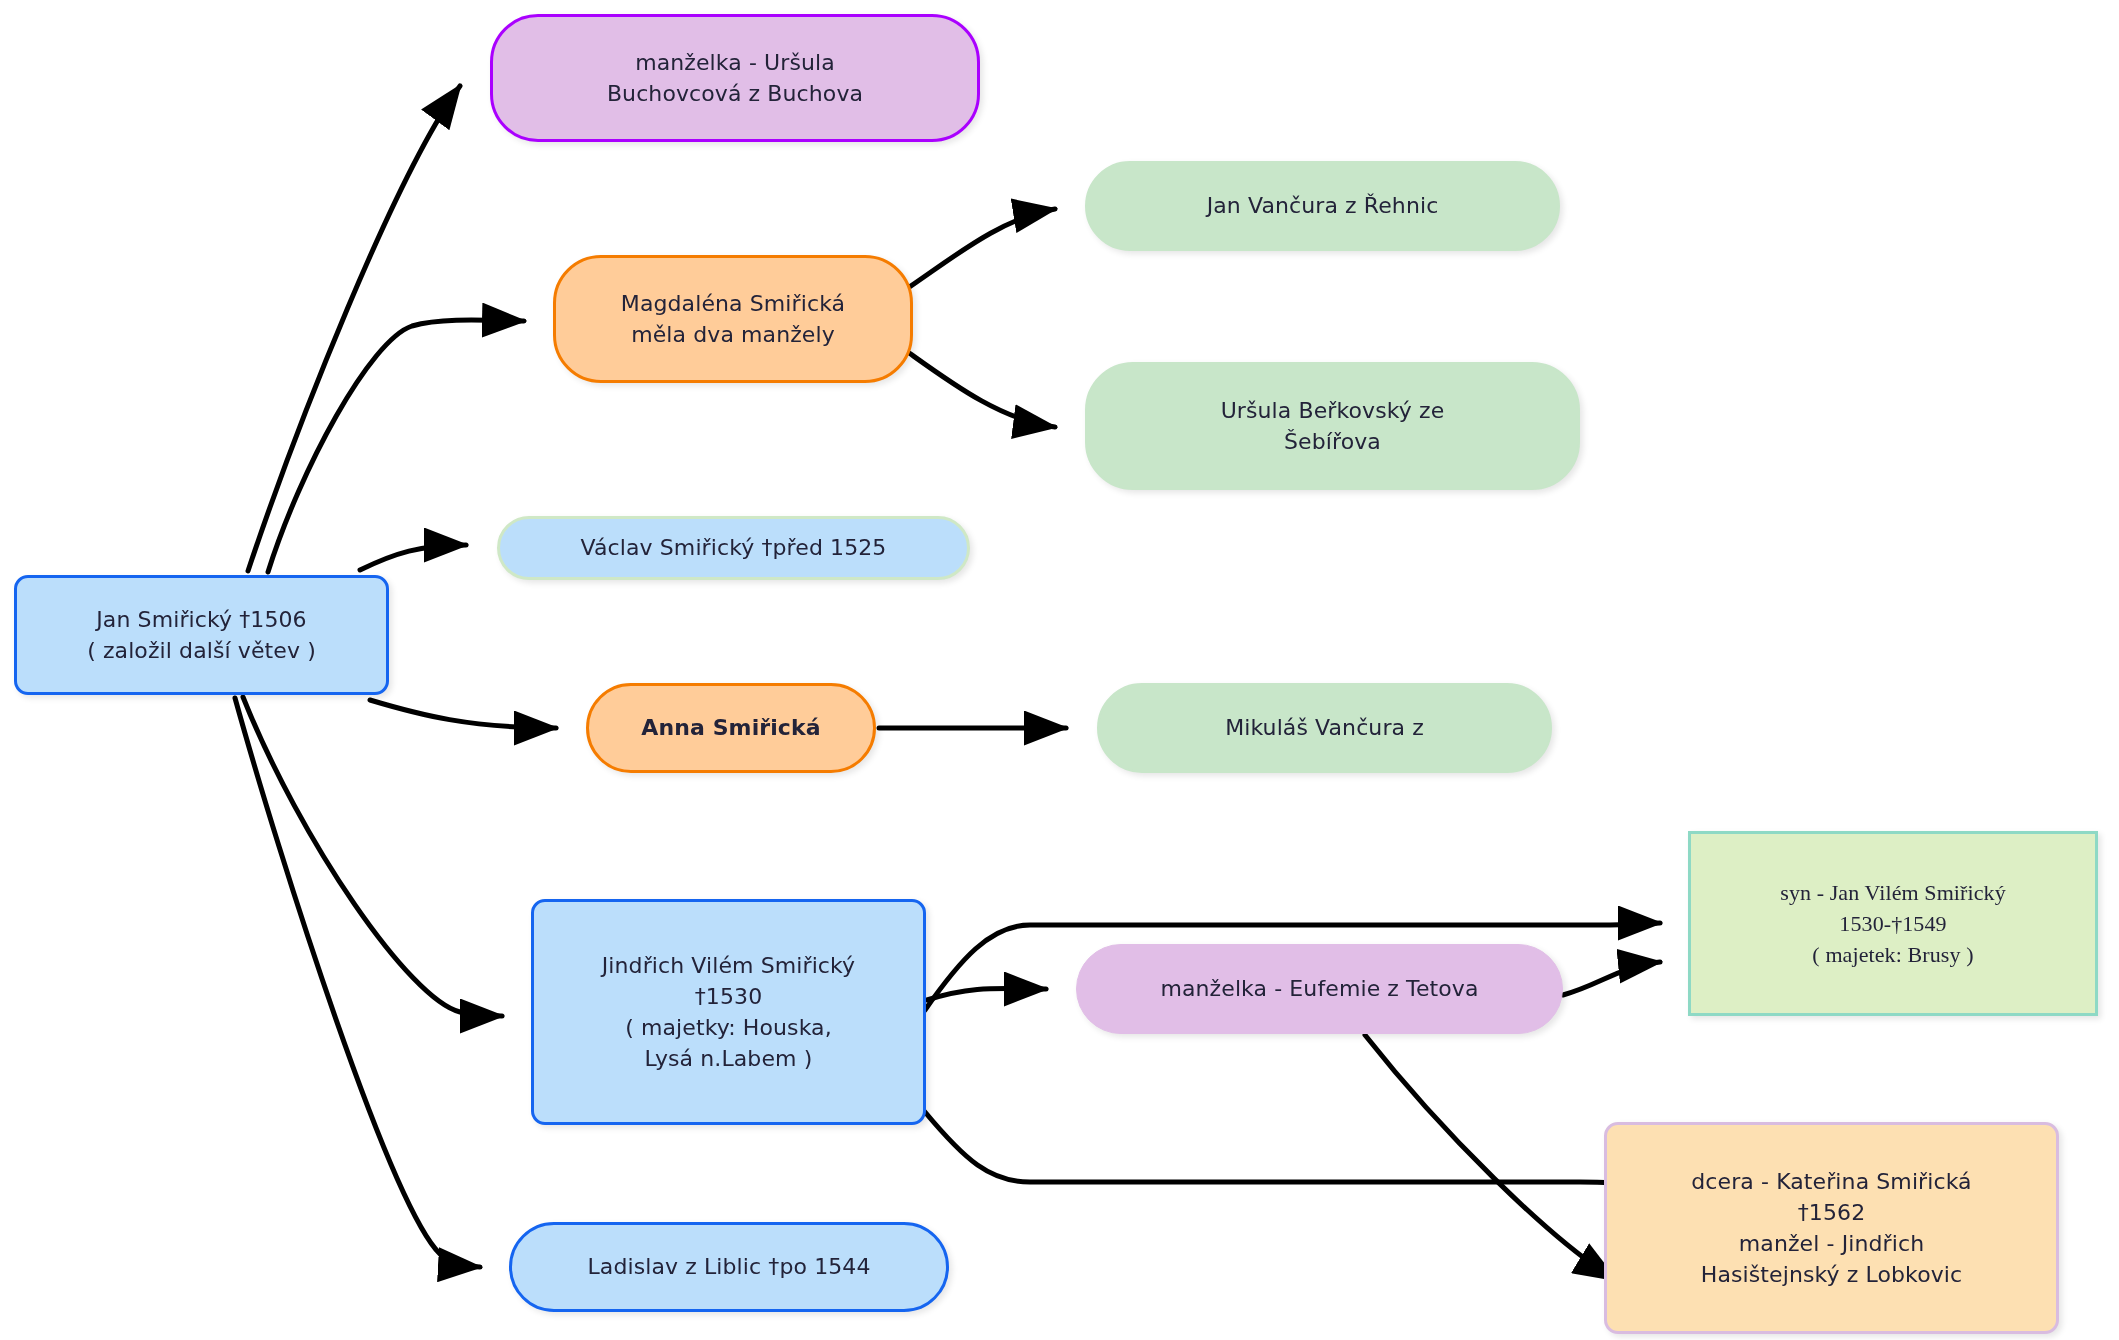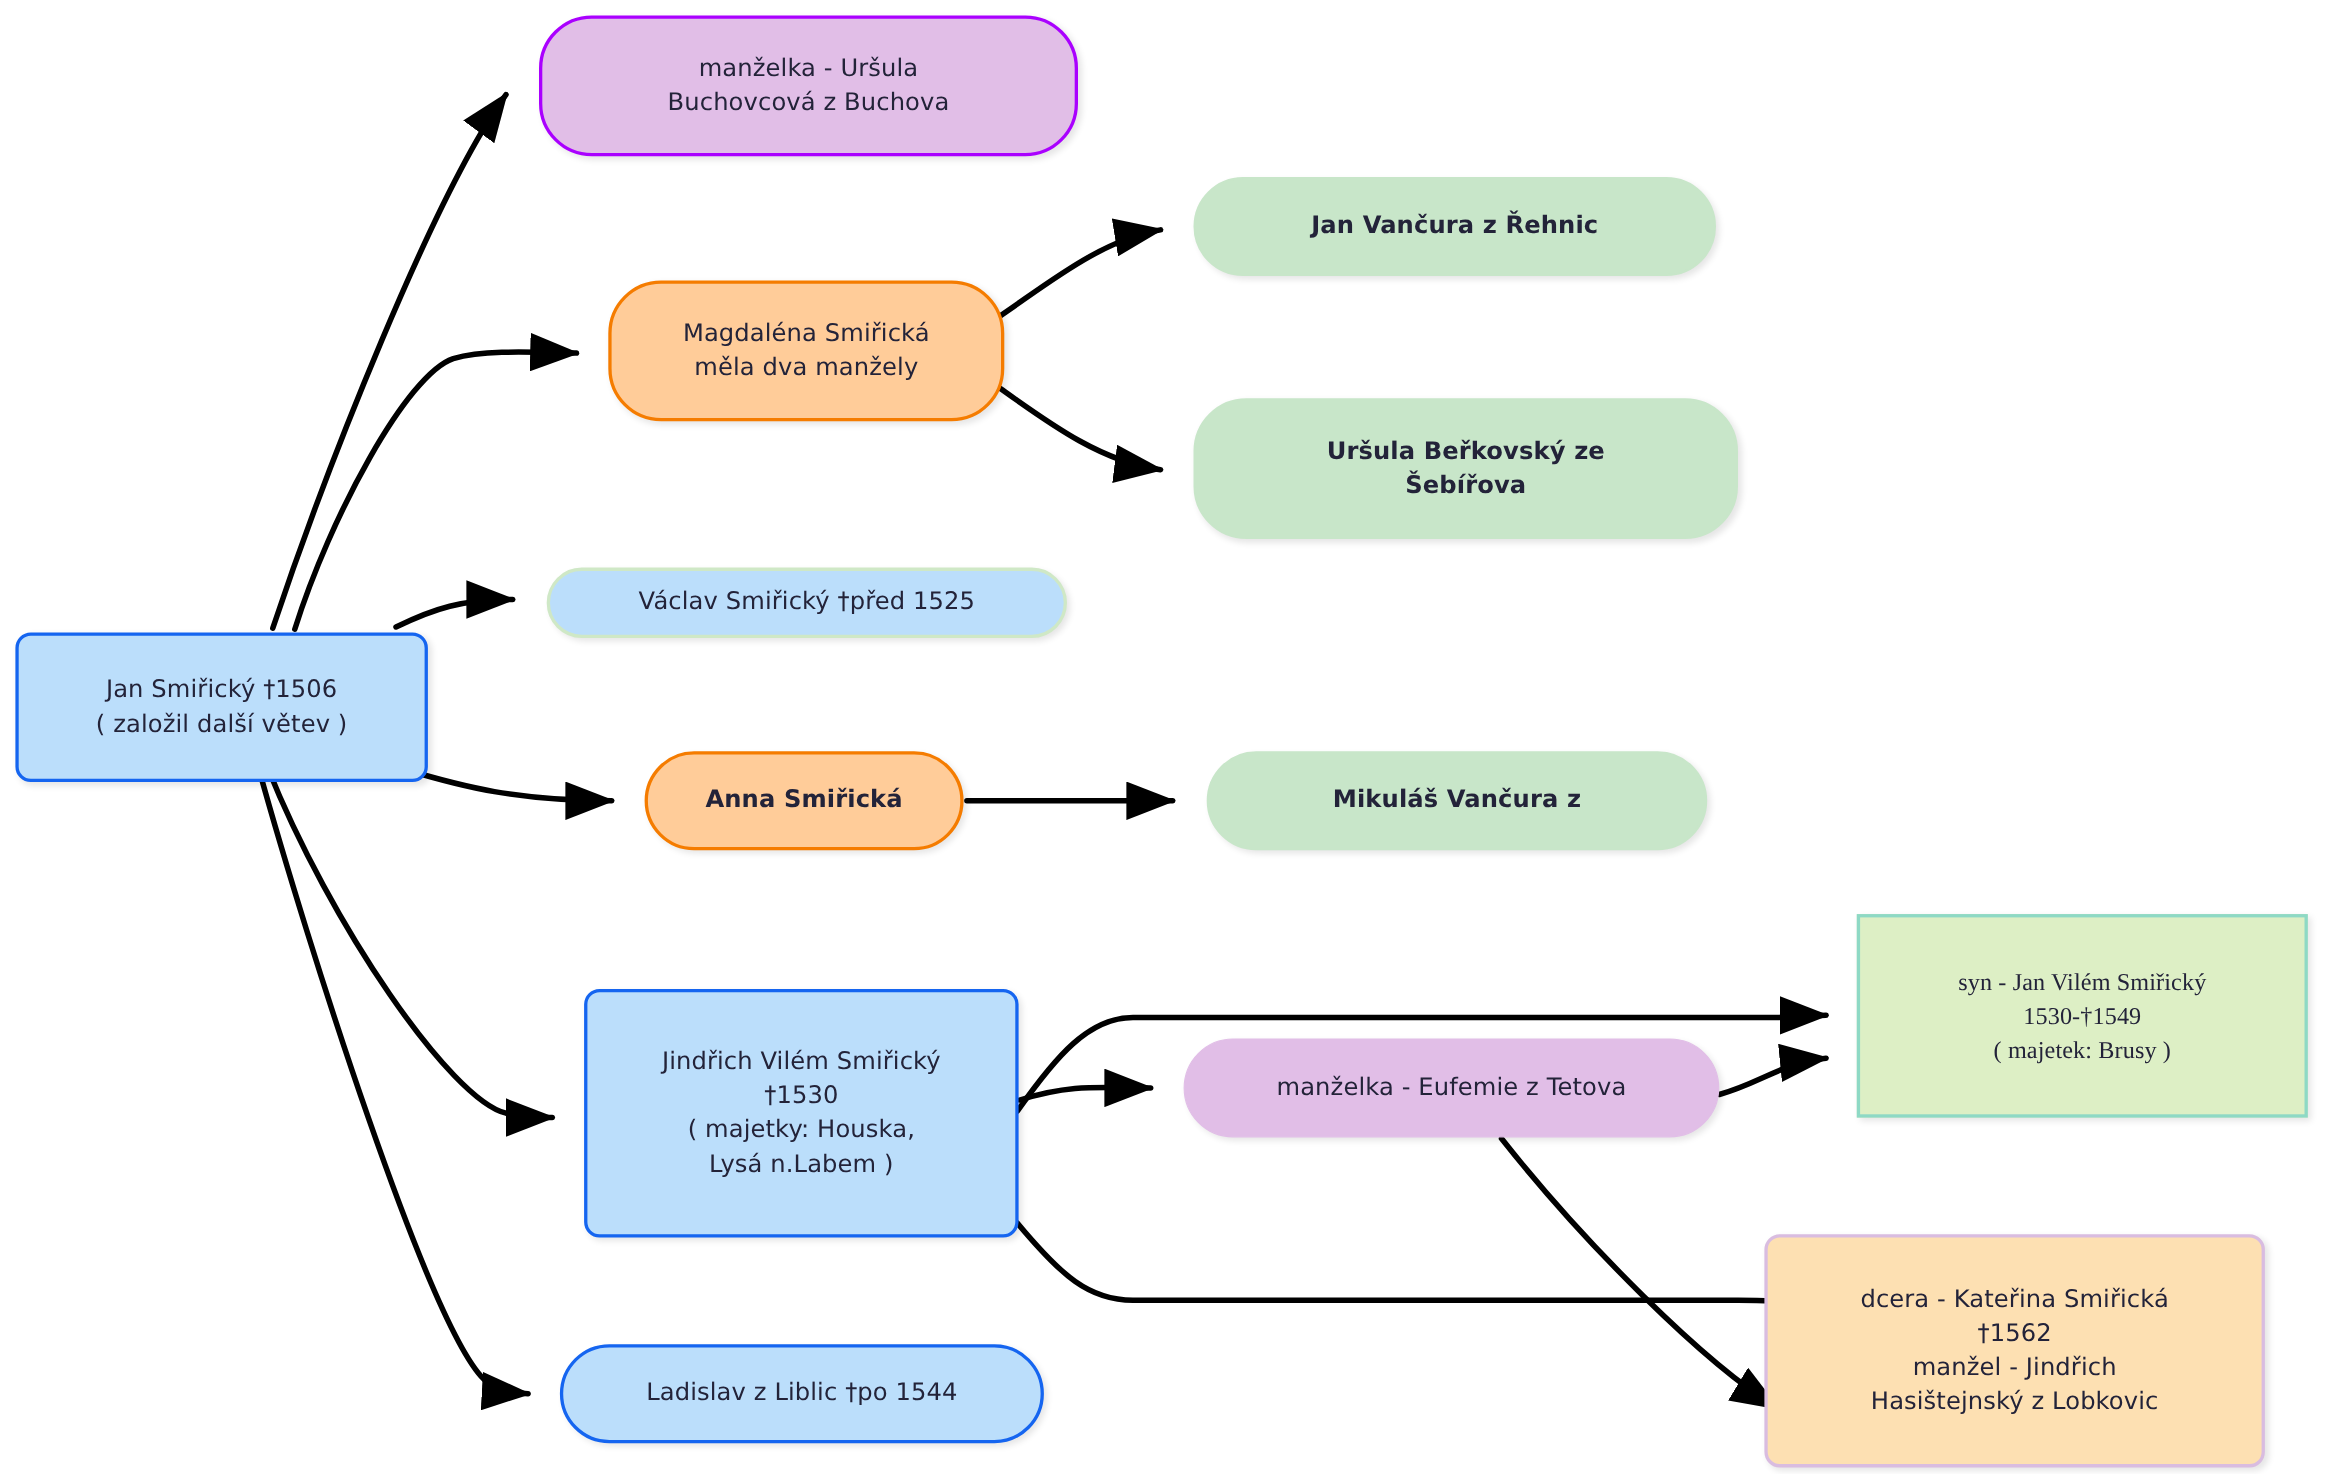--- a/index.html
+++ b/index.html
@@ -43,21 +43,21 @@
   
   .pill       { border-radius: 48px; }
   .round-rect { border-radius: 14px; }
   .sharp-rect { border-radius: 0px; }
 
   
   .c-blue-strong { background: #bbdefb; border: 3px solid #1565f0; }
   .c-blue-green  { background: #bbdefb; border: 3px solid #cfe8c6; }
   .c-purple      { background: #e1bee7; border: 3px solid #aa00ff; }
   .c-orange      { background: #ffcc99; border: 3px solid #f57c00; }
-  .c-green       { background: #c8e6c9; border: 2px solid #a16207; font-weight: bold; }
+  .c-green       { background: #c8e6c9; border: 2px solid #a16207; }
   .c-lightgreen  { background: #ddefc5; border: 3px solid #8ed9c5; }
   .c-violet      { background: #e1bee7; border: 1px solid #701a75; }
   .c-peach       { background: #fde0b2; border: 3px solid #d9bce0; }
 </style>
 </head>
 <body>
 
 <div id="canvas">
 
   <svg id="edge-layer" viewBox="0 0 2119 1340" xmlns="http://www.w3.org/2000/svg">
@@ -78,21 +78,21 @@
         <path d="M 879 728 L 1066 728" marker-end="url(#arrowhead)"></path>
         <path d="M 925 1010 C 960 960 990 925 1030 925 L 1610 925 C 1640 925 1650 923 1660 923" marker-end="url(#arrowhead)"></path>
         <path d="M 927 1000 C 975 985 1000 989 1046 989" marker-end="url(#arrowhead)"></path>
         <path d="M 925 1112 C 965 1160 990 1182 1030 1182 L 1580 1182 C 1610 1182 1620 1184 1618 1184" marker-end="url(#arrowhead)"></path>
         <path d="M 1563 995 C 1600 985 1620 966 1660 962" marker-end="url(#arrowhead)"></path>
         <path d="M 1365 1035 C 1440 1130 1550 1240 1616 1280" marker-end="url(#arrowhead)"></path>
       </g>
   </svg>
 
   <div id="nodes-group">
-      <div class="node round-rect c-blue-strong" style="left: 14px; top: 575px; width: 375px; height: 136px; background: rgb(187, 222, 251); border-color: rgb(21, 101, 240); border-radius: 14px;"><span class="node-label">Jan Smiřický †1506
+      <div class="node round-rect c-blue-strong" style="left: 14px; top: 575px; width: 375px; height: 120px; background: rgb(187, 222, 251); border-color: rgb(21, 101, 240); border-radius: 14px;"><span class="node-label">Jan Smiřický †1506
 ( založil další větev )</span></div>
       <div class="node pill c-purple" style="left: 490px; top: 14px; width: 490px; height: 128px; background: rgb(225, 190, 231); border-color: rgb(170, 0, 255);"><span class="node-label">manželka - Uršula
 Buchovcová z Buchova</span></div>
       <div class="node pill c-orange" style="left: 553px; top: 255px; width: 360px; height: 128px; background: rgb(255, 204, 153); border-color: rgb(245, 124, 0);"><span class="node-label">Magdaléna Smiřická
 měla dva manžely</span></div>
       <div class="node pill c-green" style="left: 1085px; top: 161px; width: 475px; height: 90px; background: rgb(200, 230, 201); border-color: rgb(200, 230, 201);"><span class="node-label">Jan Vančura z Řehnic</span></div>
       <div class="node pill c-green" style="left: 1085px; top: 362px; width: 495px; height: 128px; background: rgb(200, 230, 201); border-color: rgb(200, 230, 201);"><span class="node-label">Uršula Beřkovský ze
 Šebířova</span></div>
       <div class="node pill c-blue-green" style="left: 497px; top: 500px; width: 473px; height: 64px; background: rgb(187, 222, 251); border-color: rgb(207, 232, 198); margin-top: 16px;"><span class="node-label">Václav Smiřický †před 1525</span></div>
       <div class="node pill c-orange" style="left: 586px; top: 683px; width: 290px; height: 90px; background: rgb(255, 204, 153); border-color: rgb(245, 124, 0); font-weight: bold;"><span class="node-label">Anna Smiřická</span></div>

